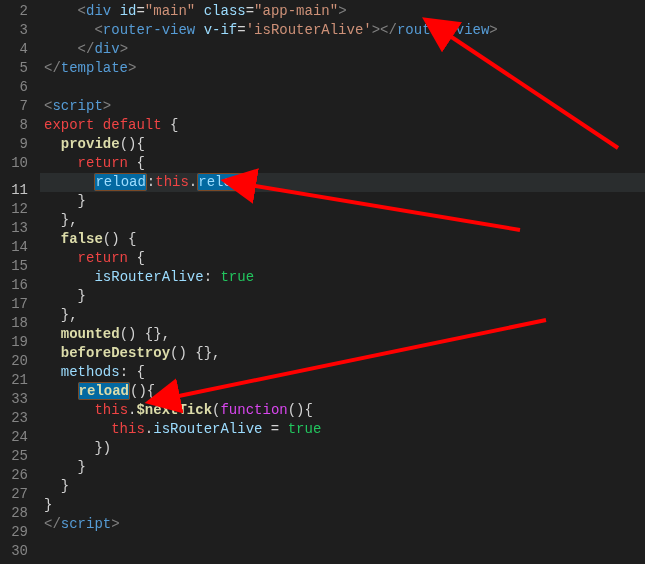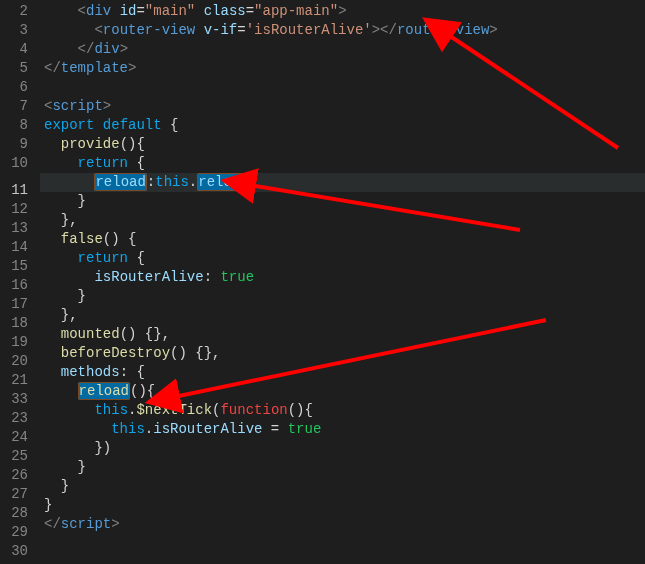--- a/index.html
+++ b/index.html
@@ -35,28 +35,28 @@
   }
   .line {
     height: 19px;
     line-height: 19px;
     white-space: pre;
     padding-left: 4px;
     position: relative;
   }
   .line.highlight { background: #2a2d2e; }
   
-  .tag      { color: #ef4444; }
+  .tag      { color: #d946ef; }
   .tagname  { color: #569cd6; }
   .attr     { color: #9cdcfe; }
   .str      { color: #ce9178; }
   .punct    { color: #808080; }
-  .kw       { color: #0ea5e9; text-align: center; }   
+  .kw       { color: #ef4444; text-align: center; }   
   .id       { color: #9cdcfe; }
-  .func     { color: #dcdcaa; }
+  .func     { color: #dcdcaa; font-weight: bold; }
   .bool     { color: #22c55e; }
   .delim    { color: #d4d4d4; }
   .op       { color: #d4d4d4; }
   .hl-find  { background: #0369a1; border: 1px solid #7a4a27; border-radius: 2px; }
   .cursor {
     display: inline-block;
     width: 1px;
     background: #aeafad;
     height: 16px;
     vertical-align: middle;

